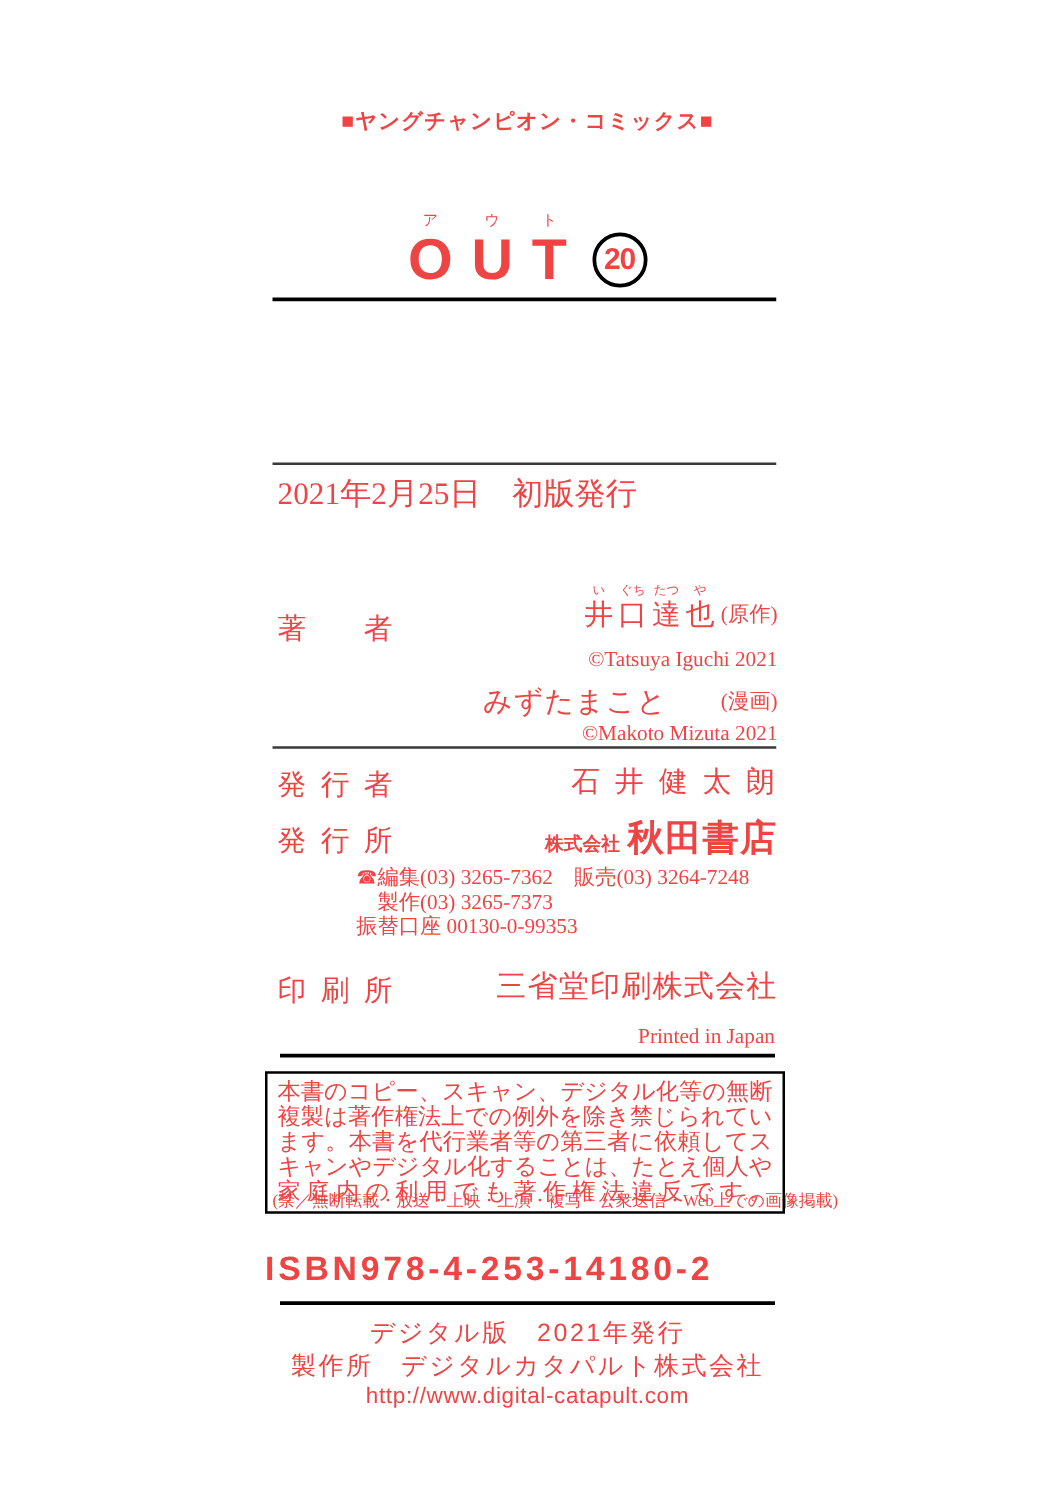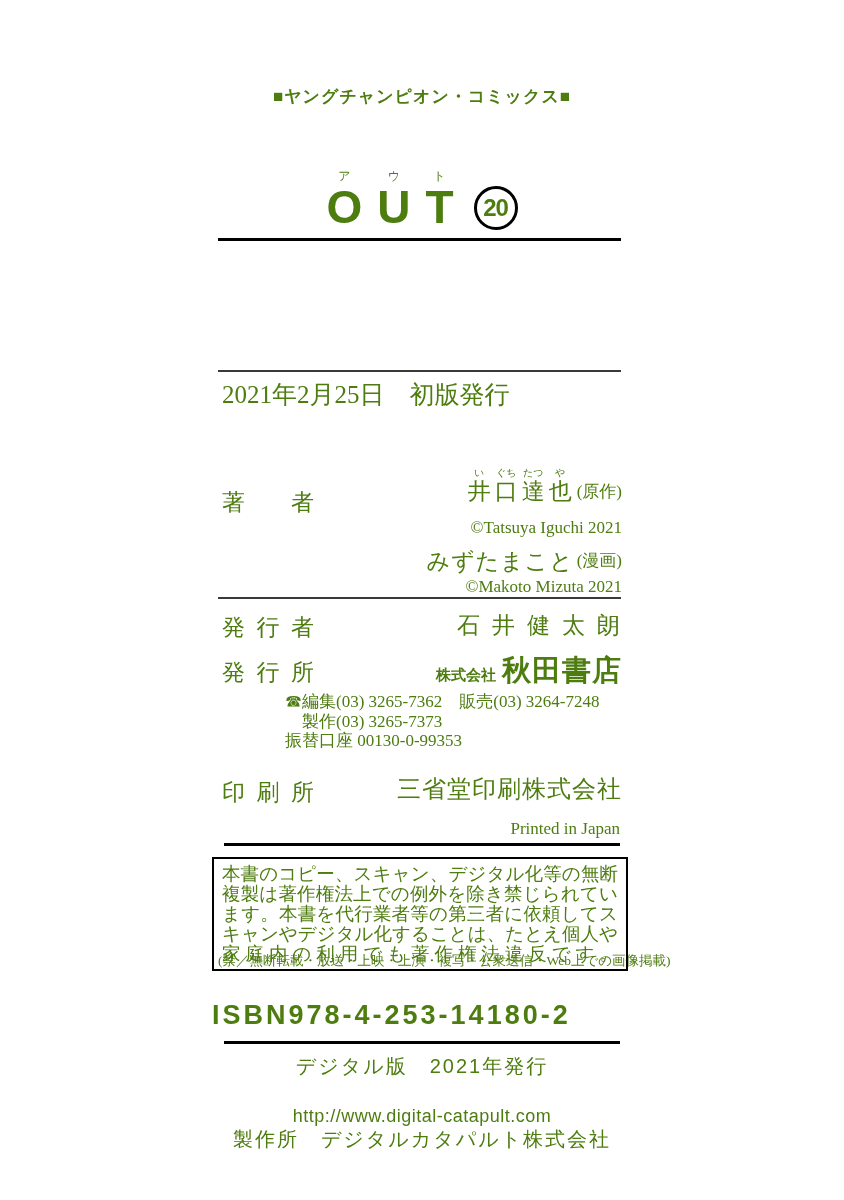--- a/index.html
+++ b/index.html
@@ -1,19 +1,19 @@
 <!DOCTYPE html>
 <html><head>
 <meta charset="utf-8">
 <style>
   * { margin:0; padding:0; box-sizing:border-box; }
   html,body { background:#fff; }
   .page {
     position:relative; width:844px; height:1200px; margin:0 auto;
-    background:#ffffff; color:#4d7c0f;
+    background:#ffffff; color:#ef4444;
     font-family:"Liberation Serif", serif; overflow:hidden;
   }
   .abs { position:absolute; }
 
   
   .header-line {
     top:85px; left:0; width:100%; text-align:center;
     font-family:"Liberation Sans", sans-serif; font-weight:bold; font-size:17px;
     letter-spacing:1px;
   }
@@ -56,21 +56,21 @@
   .lbl-printer   { top:777px; }
 
   
   .author-row { right:222px; top:467px; display:flex; align-items:flex-end; }
   .r-unit { display:flex; flex-direction:column; align-items:center; width:27px; }
   .r-rt { font-size:10px; line-height:12px; white-space:nowrap; }
   .r-rb { font-size:23px; line-height:1.15; }
   .role { font-size:17px; padding-bottom:2px; margin-left:3px; }
 
   .copy-original { right:222px; top:518px; font-size:17px; }
-  .artist-row { right:222px; top:549px; display:flex; align-items:flex-end; }
+  .artist-row { right:222px; top:549px; display:flex; align-items:flex-end;gap:40px; }
   .artist-name { font-size:23px; line-height:1.1; letter-spacing:1px; }
   .copy-artist { right:222px; top:577px; font-size:17px; }
 
   .publisher-name { right:212px; top:610px; font-size:23px; letter-spacing:12px; }
 
   .house-row { right:222px; top:651px; display:flex; align-items:baseline; gap:6px; }
   .company-prefix { font-size:15px; font-weight:bold; }
   .company-name { font-size:29px; font-weight:bold; letter-spacing:1px; }
 
   .address-block { left:285px; top:692px; font-size:17px; line-height:19.5px; }
@@ -91,21 +91,21 @@
     left:212px; top:1000px;
     font-family:"Liberation Sans", sans-serif; font-weight:bold;
     font-size:27px; letter-spacing:3px;
   }
 
   .digital-line {
     left:0; width:100%; text-align:center;
     font-family:"Liberation Sans", sans-serif; font-size:20px;
   }
   .digital-1 { top:1053px; letter-spacing:2px; }
-  .digital-2 { top:1079px; letter-spacing:2px;margin-top:47px; }
+  .digital-2 { top:1079px; letter-spacing:2px; }
   .digital-3 { top:1106px; font-size:18px; letter-spacing:0.5px; }
 </style>
 </head>
 <body>
 
 <div class="page">
 
   <div class="abs header-line">■ヤングチャンピオン・コミックス■</div>
 
   <div class="abs title-row">

